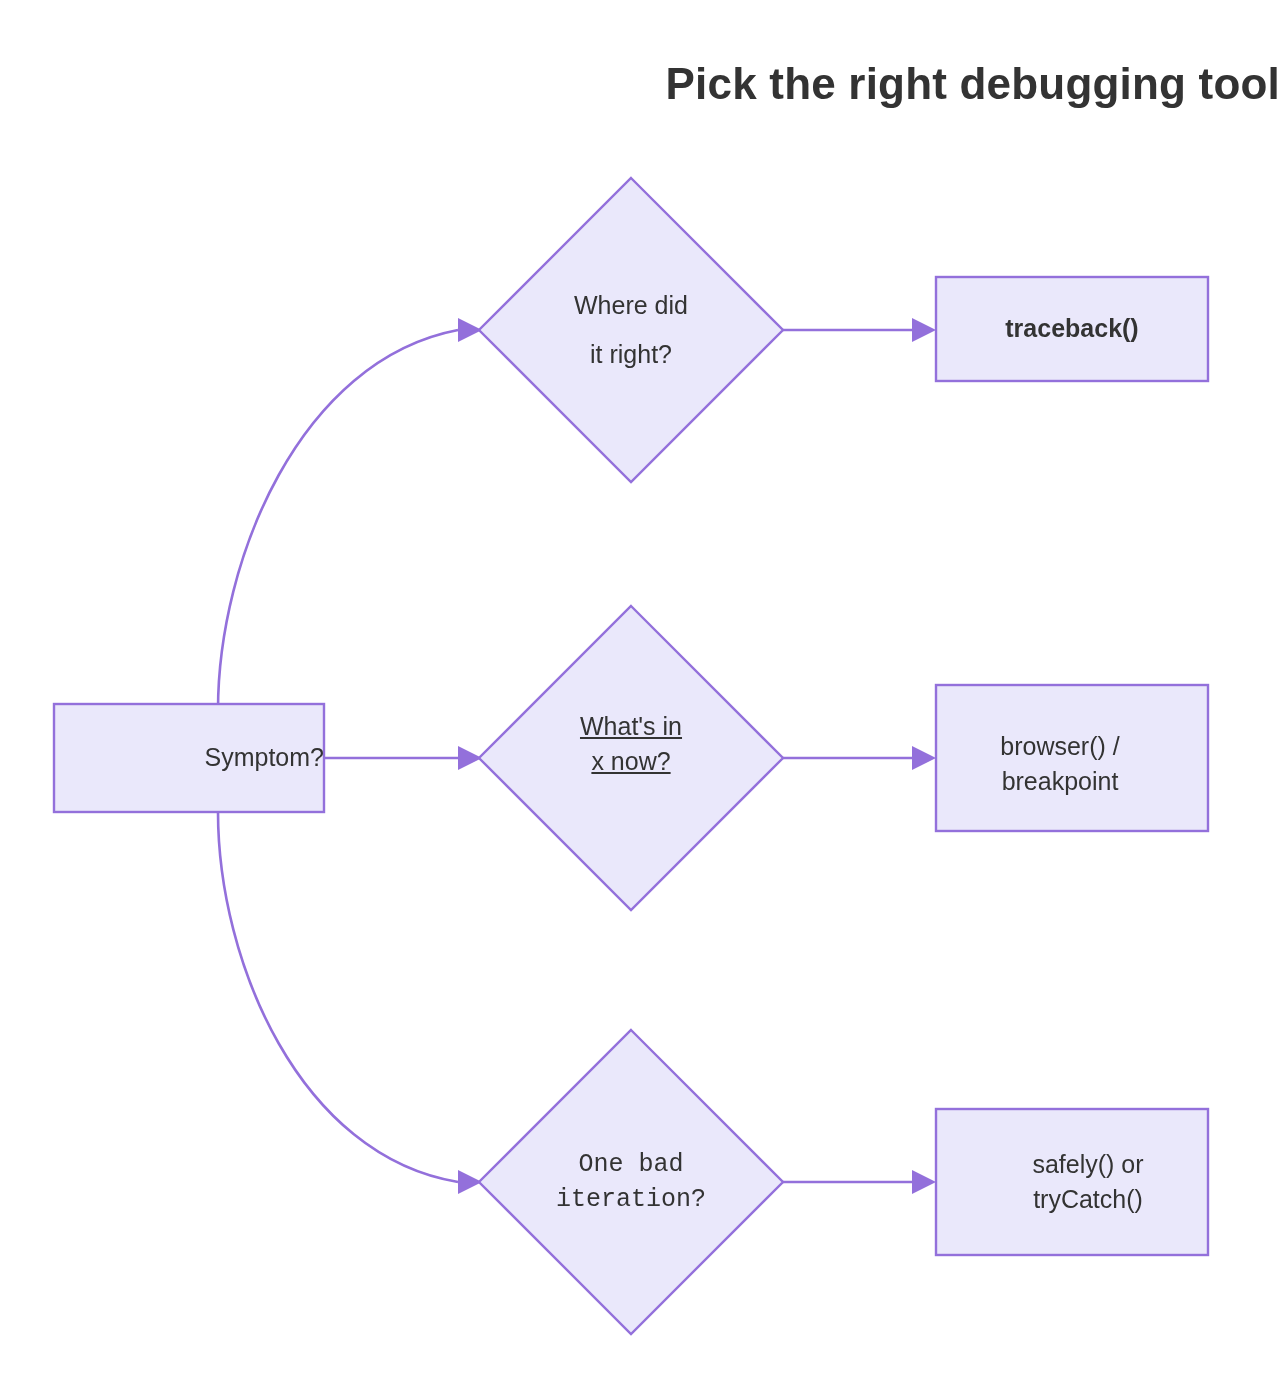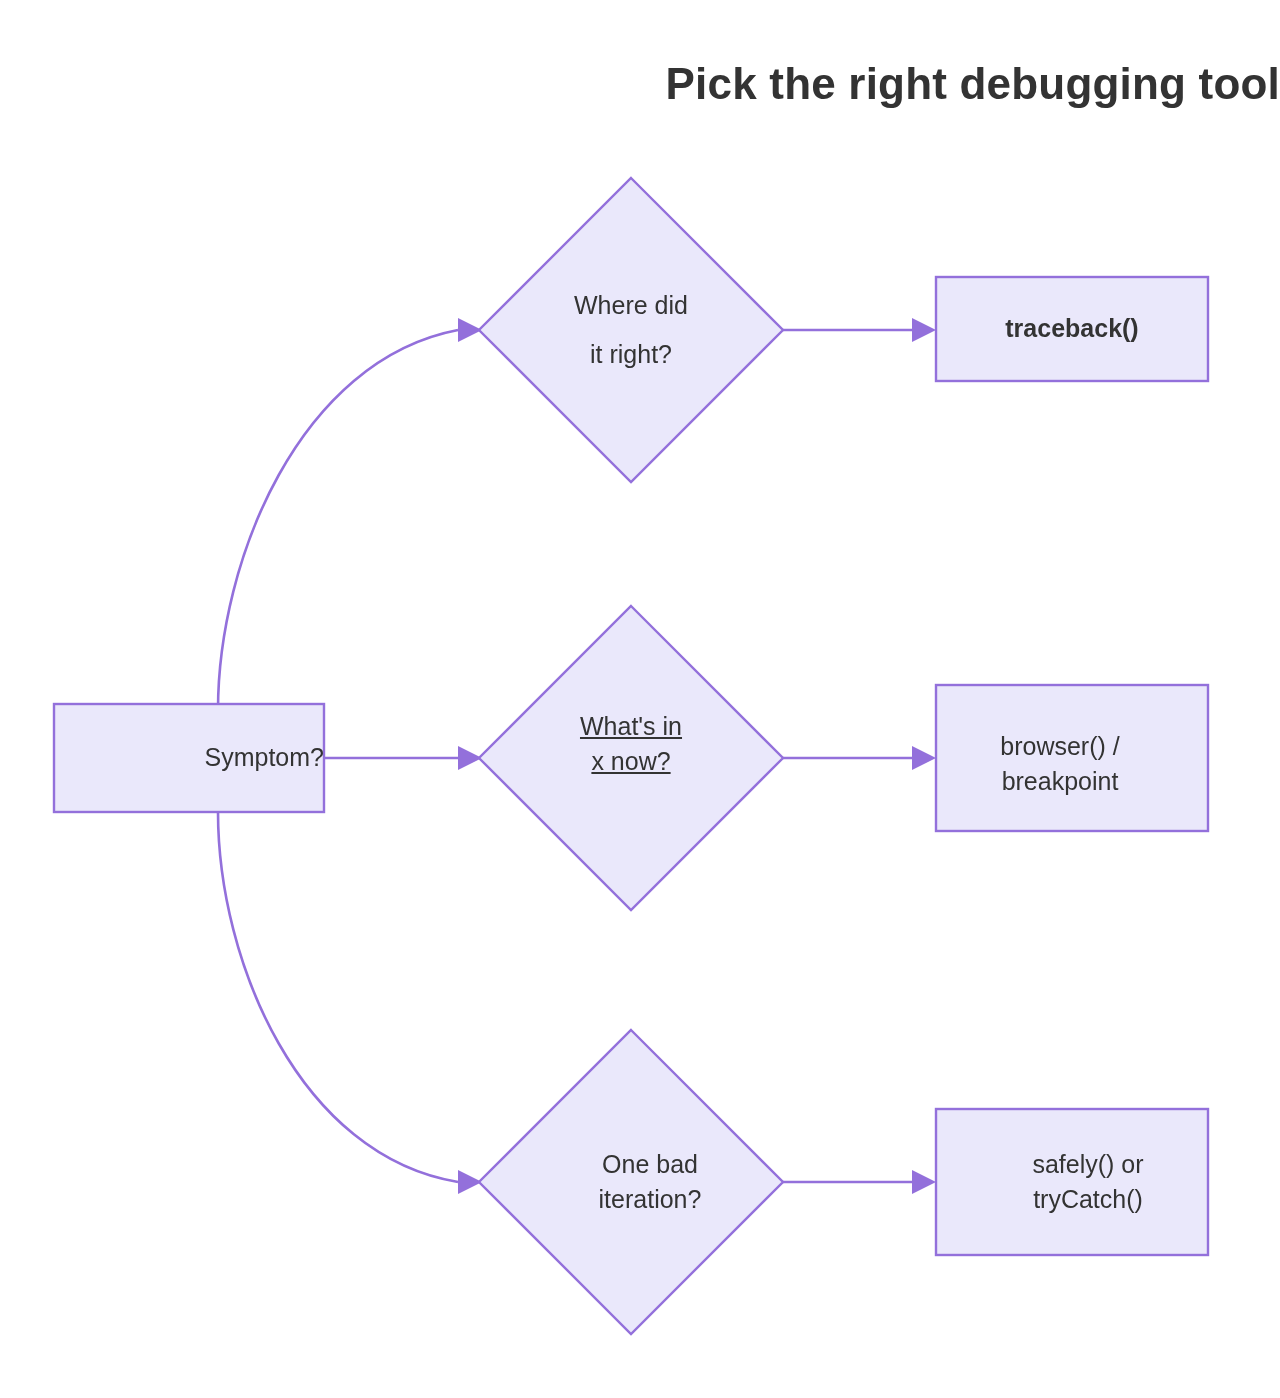--- a/index.html
+++ b/index.html
@@ -134,21 +134,21 @@
   <div class="node-label" style="left:479px; top:178px; width:304px; height:304px;gap:14px;">
     <span>Where did</span>
     <span>it right?</span>
   </div>
 
   <div class="node-label" style="left:479px; top:592px; width:304px; height:304px;text-decoration:underline;">
     <span>What's in</span>
     <span>x now?</span>
   </div>
 
-  <div class="node-label" style="left:498px; top:1030px; width:304px; height:304px;">
+  <div class="node-label" style="left:479px; top:1030px; width:304px; height:304px;font-family:Liberation Mono, monospace;">
     <span>One bad</span>
     <span>iteration?</span>
   </div>
 
   <div class="node-label" style="left:936px; top:277px; width:272px; height:104px;font-weight:bold;">
     <span>traceback()</span>
   </div>
 
   <div class="node-label" style="left:936px; top:667px; width:248px; height:146px;margin-top:24px;">
     <span>browser() /</span>

